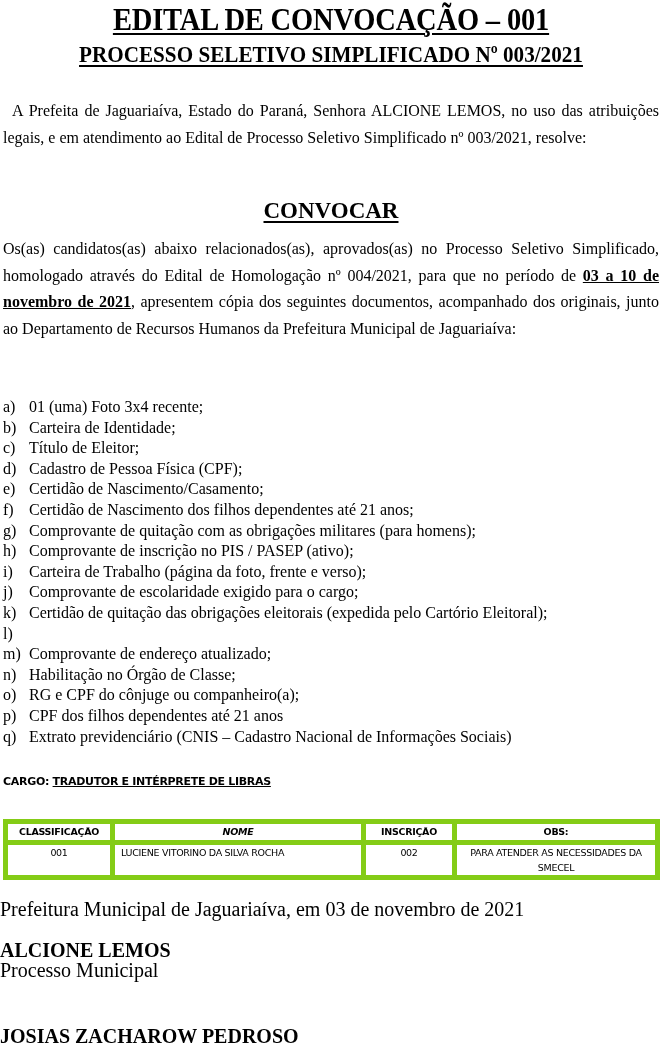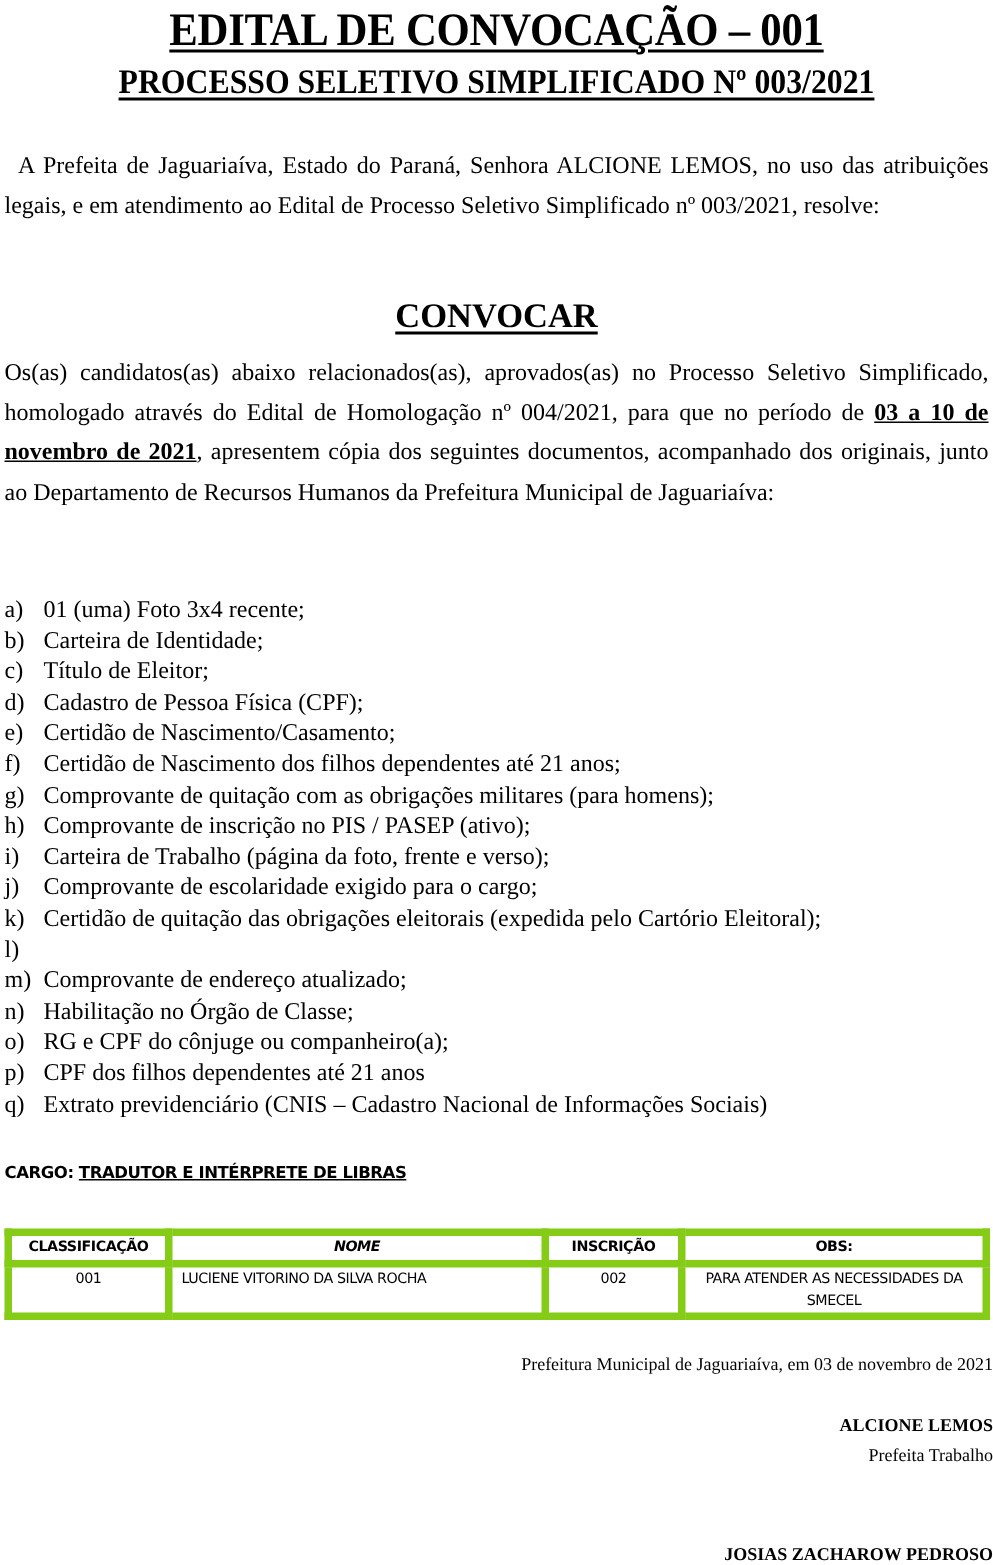--- a/index.html
+++ b/index.html
@@ -132,22 +132,22 @@
       text-align: left;
       padding-left: 6px;
     }
     .col-class { width: 96px; }
     .col-name { width: 240px; font-style: italic; }
     .col-insc { width: 80px; }
     .col-obs { width: auto; }
     .footer {
       position: absolute;
       left: 0; right: 0;
-      text-align: right;
-      font-size: 12px;
+      text-align: left;
+      font-size: 20px;
       line-height: 19px;
     }
     .f-date { top: 900px; }
     .f-sig1-name { top: 941px; font-weight: bold; }
     .f-sig1-role { top: 961px; }
     .f-sig2-name { top: 1003px; font-weight: bold; margin-top: 24px; }
     .f-sig2-role { top: 1056px; }
   </style>
 </head>
 <body>
@@ -251,17 +251,17 @@
         <td>001</td>
         <td class="name-cell">LUCIENE VITORINO DA SILVA ROCHA</td>
         <td>002</td>
         <td>PARA ATENDER AS NECESSIDADES DA SMECEL</td>
       </tr>
     </tbody>
   </table>
 
   <div class="footer f-date">Prefeitura Municipal de Jaguariaíva, em 03 de novembro de 2021</div>
   <div class="footer f-sig1-name">ALCIONE LEMOS</div>
-  <div class="footer f-sig1-role">Prefeita Trabalho</div>
+  <div class="footer f-sig1-role">Processo Municipal</div>
   <div class="footer f-sig2-name">JOSIAS ZACHAROW PEDROSO</div>
   <div class="footer f-sig2-role">Secretário Municipal de Administração e Recursos Humanos</div>
 
 </div>
 
 </body></html>

